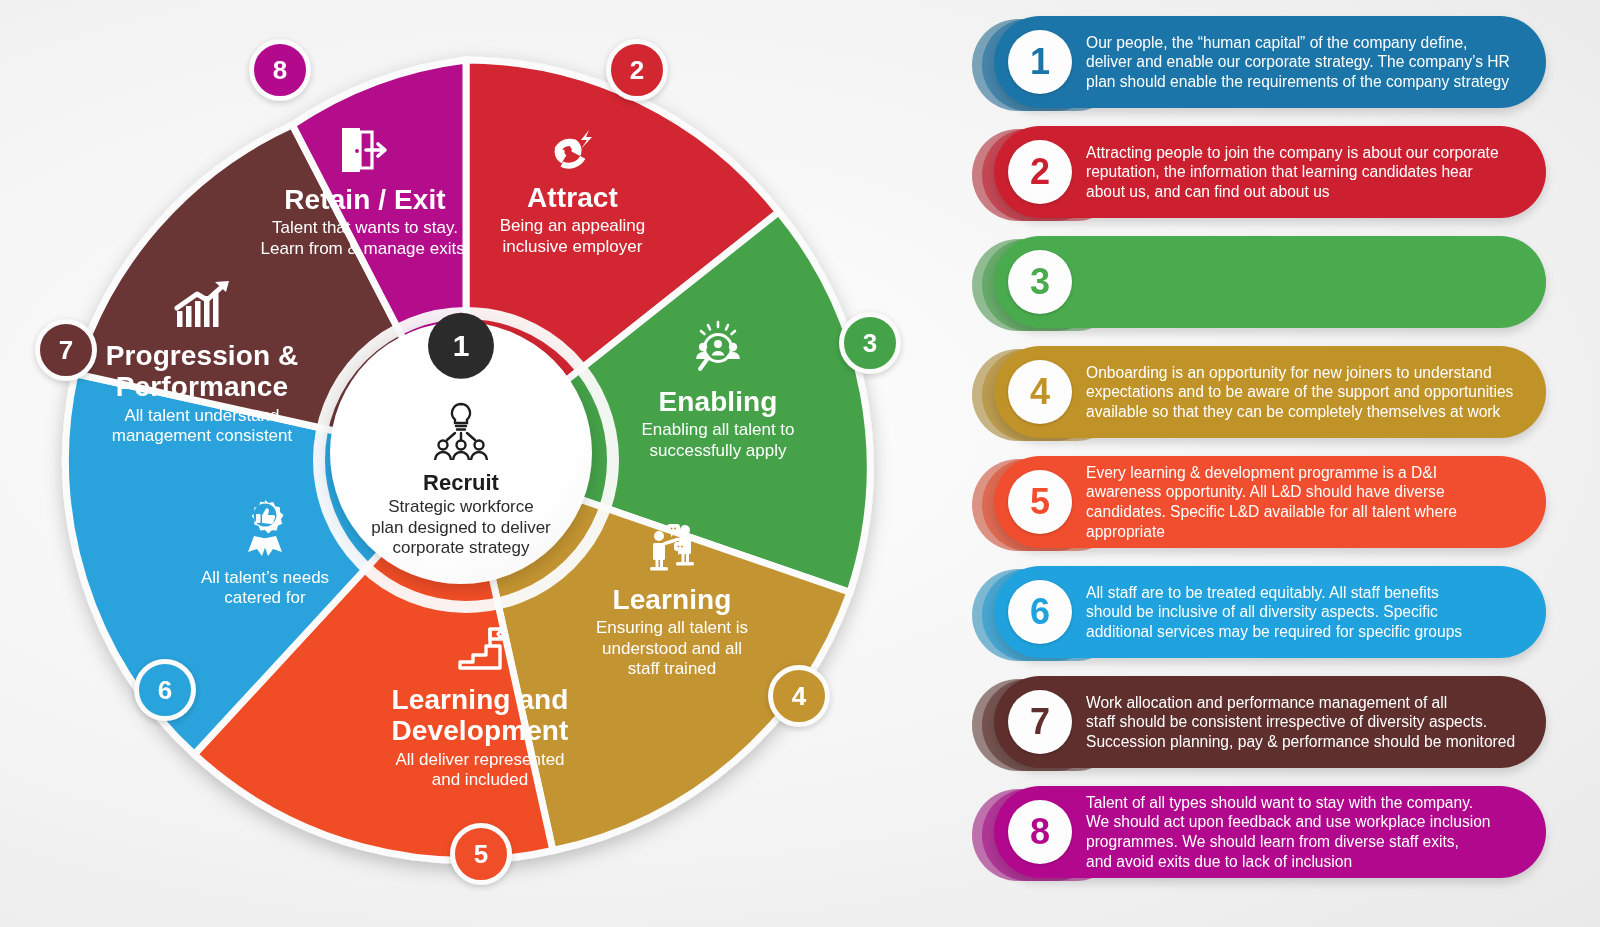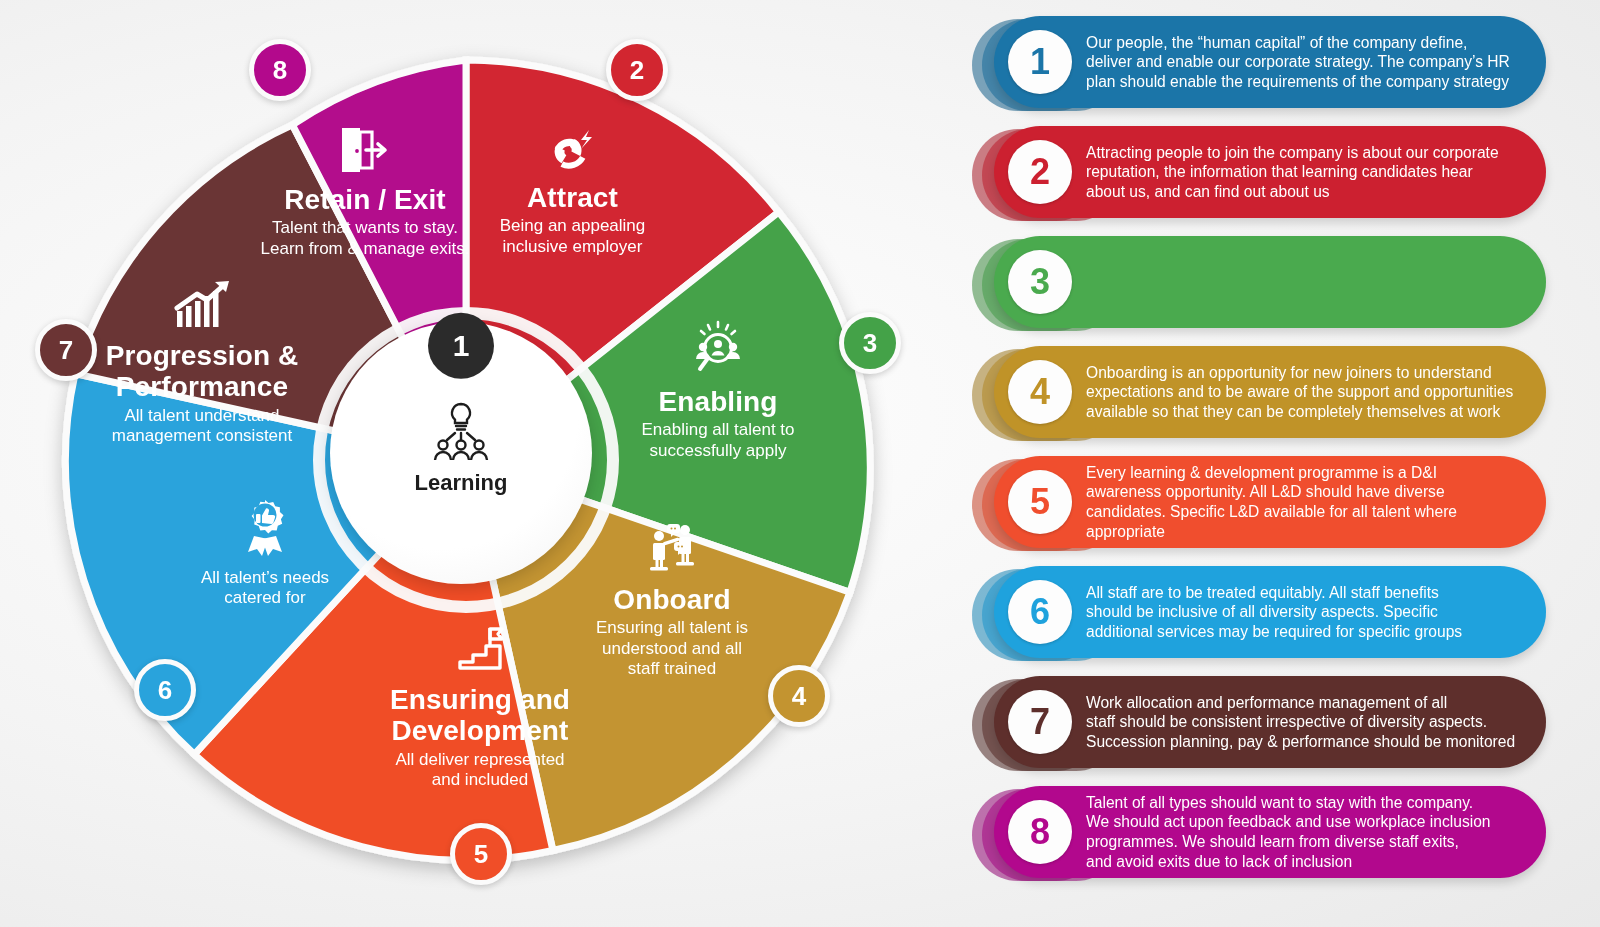--- a/index.html
+++ b/index.html
@@ -221,35 +221,35 @@
         <rect x="33" y="24" width="13" height="9" rx="3"></rect>
         <path d="M37 33 l0 4 l4 -4 z"></path>
       </g>
       <g fill="#c39430">
         <circle cx="30.5" cy="10.5" r="1"></circle>
           <circle cx="34" cy="10.5" r="1"></circle>
         <circle cx="37.5" cy="28.5" r="1"></circle>
           <circle cx="41" cy="28.5" r="1"></circle>
       </g>
     </svg>
-    <div class="seg-title">Onboard</div>
+    <div class="seg-title">Learning</div>
     <div class="seg-sub">Ensuring all talent is
 understood and all
 staff trained</div>
   </div>
 
   <div class="seg-label" style="left:360px; top:622px; width:240px;">
     <svg class="seg-icon" width="56" height="54" viewBox="0 0 56 54">
       <g fill="none" stroke="#fff" stroke-width="3.4" stroke-linejoin="round">
         <path d="M8 46 h40 V24 H34 V33 H21 V40 H8 Z"></path>
         <path d="M38 24 V6"></path>
         <path d="M38 7 h12 l-4 5 l4 5 h-12 z"></path>
       </g>
     </svg>
-    <div class="seg-title">Ensuring and
+    <div class="seg-title">Learning and
 Development</div>
     <div class="seg-sub">All deliver represented
 and included</div>
   </div>
 
   <div class="seg-label" style="left:140px; top:498px; width:250px;">
     <svg class="seg-icon" width="58" height="62" viewBox="0 0 58 62">
       <g fill="#fff">
         <path d="M18 38 l-6 16 l9 -3 l5 7 l6 -17 z"></path>
         <path d="M40 38 l6 16 l-9 -3 l-5 7 l-6 -17 z"></path>
@@ -307,21 +307,24 @@
       </g>
       <g fill="none" stroke="#1d1d1d" stroke-width="2.4">
         <circle cx="18" cy="45" r="4.5"></circle>
           <path d="M10 60 a8 8 0 0 1 16 0"></path>
         <circle cx="36" cy="45" r="4.5"></circle>
           <path d="M28 60 a8 8 0 0 1 16 0"></path>
         <circle cx="54" cy="45" r="4.5"></circle>
           <path d="M46 60 a8 8 0 0 1 16 0"></path>
       </g>
     </svg>
-    <div id="hub-title">Learning</div>
+    <div id="hub-title">Recruit</div>
+    <div id="hub-sub">Strategic workforce
+plan designed to deliver
+corporate strategy</div>
   </div>
 
   <div class="ring-badge" style="left:606px; top:39px;  background:#d22630;">2</div>
   <div class="ring-badge" style="left:839px; top:312px; background:#44a248;">3</div>
   <div class="ring-badge" style="left:768px; top:665px; background:#c39430;">4</div>
   <div class="ring-badge" style="left:450px; top:823px; background:#f04e28;">5</div>
   <div class="ring-badge" style="left:134px; top:659px; background:#29a3dc;">6</div>
   <div class="ring-badge" style="left:35px;  top:319px; background:#6b3434;">7</div>
   <div class="ring-badge" style="left:249px; top:39px;  background:#b3098c;">8</div>
 </div>

